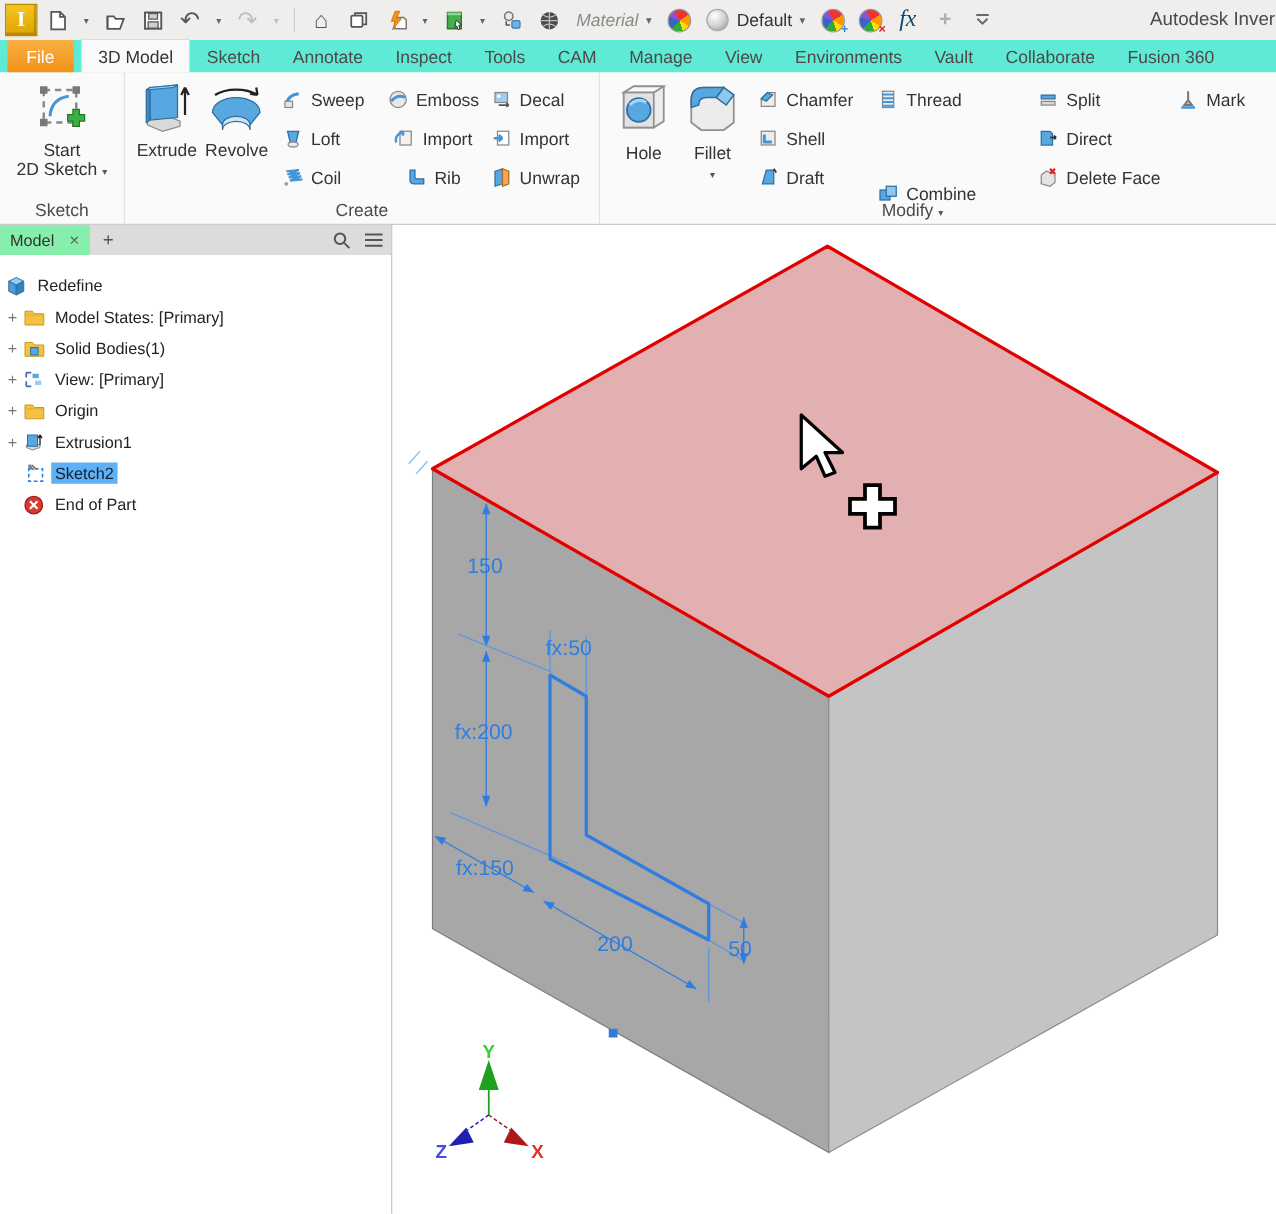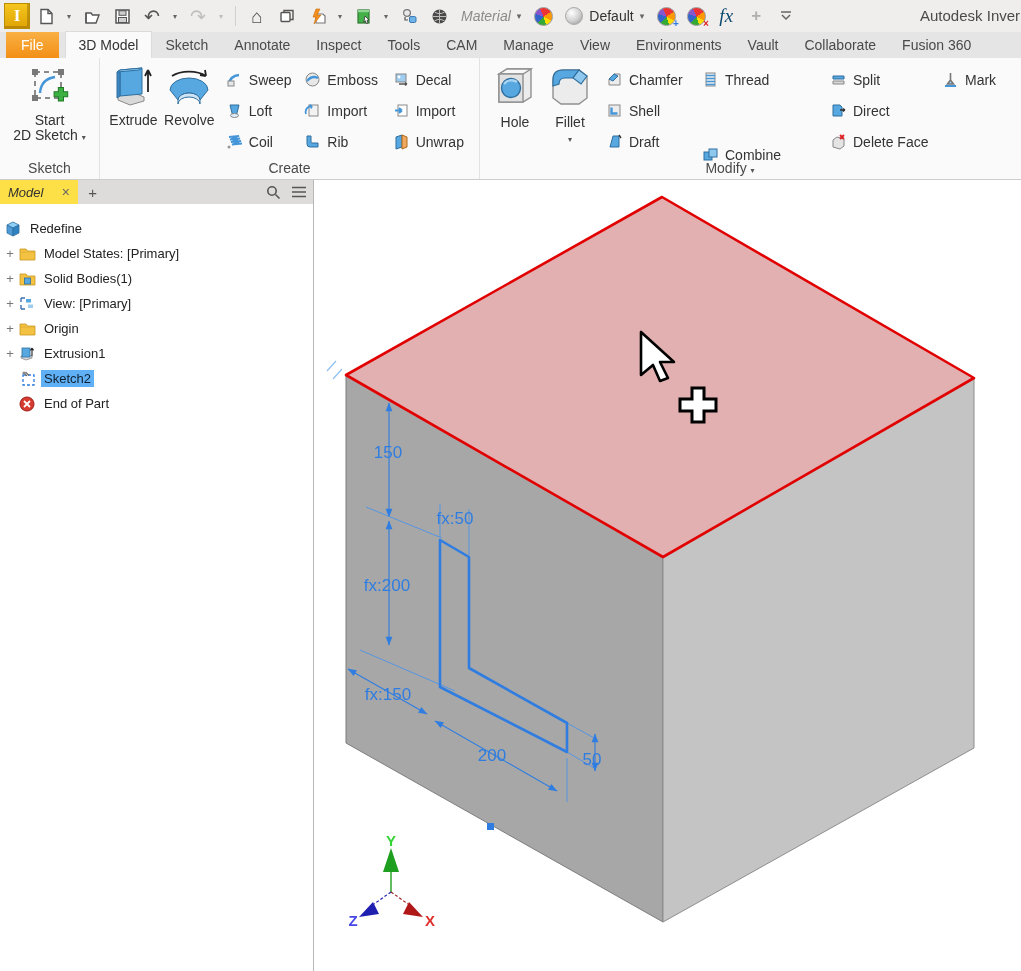--- a/index.html
+++ b/index.html
@@ -33,39 +33,39 @@
   .wheel .badge.del{color:#d22;}
   .sphere{width:16px;height:16px;border-radius:50%;
     background:radial-gradient(circle at 35% 30%,#ffffff,#cfcfcf 55%,#909090);border:1px solid #aaa;}
   .dropdown{display:flex;align-items:center;gap:6px;height:26px;padding:0 6px;color:#333;font-size:14px;}
   .dropdown .val.muted{color:#8d8b89;font-style:italic;}
   .dropdown .caret{font-size:9px;color:#666;}
   .fx-glyph{font-family:"Liberation Serif",serif;font-style:italic;font-size:19px;color:#0c4a6e;}
   .app-title{position:absolute;left:920px;top:7px;width:101px;overflow:hidden;white-space:nowrap;
     font-size:15px;color:#4a4a4a;}
   
-  .tabrow{position:absolute;left:0;top:32px;width:1021px;height:26px;background:#e5e5e5;display:flex;align-items:flex-end;}
+  .tabrow{position:absolute;left:0;top:32px;width:1021px;height:26px;background:#5eead4;display:flex;align-items:flex-end;}
   .rtab{height:26px;display:flex;align-items:center;padding:0 13px;font-size:14px;color:#4a4a4a;}
   .rtab.file{background:linear-gradient(#f9b044,#f39016);color:#fff;margin-left:6px;padding:0 15px;}
   .rtab.active{background:#fbfafa;color:#333;border:1px solid #dddbd9;border-bottom:none;margin-left:6px;}
   
   .ribbon{position:absolute;left:0;top:58px;width:1021px;height:122px;background:#fbfafa;
     border-bottom:1px solid #cfcdcb;box-sizing:border-box;}
   .panel{position:absolute;top:0;height:121px;border-right:1px solid #e4e2e0;box-sizing:border-box;}
   .panel .plabel{position:absolute;bottom:3px;left:0;right:0;text-align:center;font-size:14px;color:#4a4a4a;}
   .bigbtn{display:flex;flex-direction:column;align-items:center;justify-content:flex-start;padding-top:6px;font-size:14px;color:#333;}
   .bigbtn .lbl{margin-top:3px;line-height:15px;text-align:center;}
   .smallcol{display:flex;flex-direction:column;padding-top:6px;}
   .smallbtn{height:31px;display:flex;align-items:center;gap:6px;font-size:14px;color:#333;white-space:nowrap;}
   .tinycaret{font-size:8px;color:#555;line-height:1;}
   
   .browser{position:absolute;left:0;top:180px;width:314px;height:791px;background:#fff;
     border-right:1px solid #b9b7b5;box-sizing:border-box;}
   .bheader{height:24px;background:#dedcda;display:flex;align-items:center;position:relative;}
-  .btab{height:24px;background:#fde047;display:flex;align-items:center;gap:18px;padding:0 8px;font-size:13px;color:#333;font-style:italic;}
+  .btab{height:24px;background:#86efac;display:flex;align-items:center;gap:12px;padding:0 8px;font-size:13px;color:#333;}
   .btab .x{color:#666;font-size:14px;}
   .bplus{width:30px;text-align:center;color:#555;font-size:15px;}
   .bh-icons{position:absolute;right:6px;top:0;height:24px;display:flex;align-items:center;gap:10px;}
   .tree{padding-top:4px;position:relative;margin-top:8px;}
   .trow{height:25px;display:flex;align-items:center;font-size:13px;color:#222;position:relative;}
   .trow .expander{width:16px;margin-left:2px;text-align:center;color:#777;font-size:13px;}
   .trow .spacer{width:16px;margin-left:2px;}
   .trow .ticon{width:18px;height:16px;display:flex;align-items:center;justify-content:center;margin-right:5px;}
   .trow .tlabel{padding:1px 3px;}
   .trow .tlabel.selected{background:#5fb0f5;color:#102030;}
@@ -248,21 +248,21 @@
           <span>Loft</span>
         </div>
         <div class="smallbtn">
           <svg class="icon16" viewBox="0 0 17 17">
               <path d="M3 4 l10 -1 -9 3.5 10 -1 -9 3.5 10 -1 -9 3.5 10 -1" fill="none" stroke="#4596d8" stroke-width="1.8"></path>
               <circle cx="3" cy="14" r="1.5" fill="#999"></circle>
             </svg>
           <span>Coil</span>
         </div>
       </div>
-      <div class="smallcol" style="margin-left:4px;width:86px;">
+      <div class="smallcol" style="margin-left:4px;width:86px;align-items:center;">
         <div class="smallbtn">
           <svg class="icon16" viewBox="0 0 17 17">
               <circle cx="8.5" cy="8.5" r="6.5" fill="#e8e8e8" stroke="#888"></circle>
               <path d="M3 10 q5 -6 11 -3" fill="none" stroke="#4596d8" stroke-width="2.2"></path>
             </svg>
           <span>Emboss</span>
         </div>
         <div class="smallbtn">
           <svg class="icon16" viewBox="0 0 17 17">
               <rect x="5" y="3" width="9" height="11" fill="#f2f2f2" stroke="#888"></rect>

